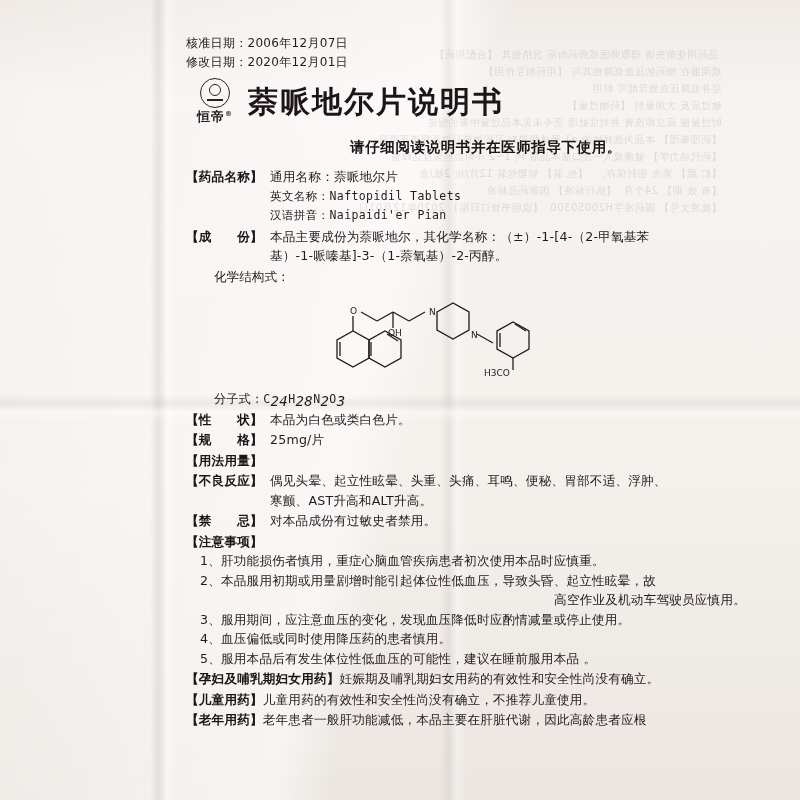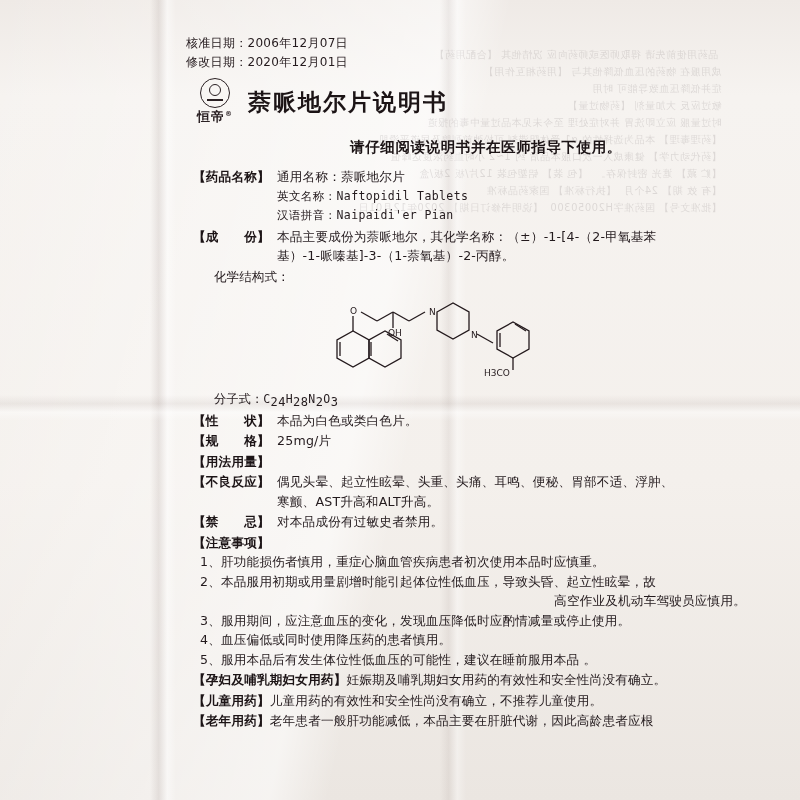--- a/index.html
+++ b/index.html
@@ -114,21 +114,21 @@
     font-weight: bold;
     letter-spacing: 1px;
     margin-top: 0;
     color: #2a2023;
   }
   .logo .reg {
     font-size: 7px;
     vertical-align: super;
   }
   .maintitle {
-    font-size: 23px;
+    font-size: 30px;
     font-weight: bold;
     letter-spacing: 2px;
     color: #1c1416;
     line-height: 38px;
   }
   .subtitle {
     text-align: center;
     font-size: 14.5px;
     font-weight: bold;
     letter-spacing: 0.6px;
@@ -143,40 +143,39 @@
     font-size: 12.6px;
     line-height: 19.5px;
     letter-spacing: 0.2px;
     margin-bottom: 1px;
   }
   .sec .label {
     flex: 0 0 84px;
     white-space: nowrap;
     font-weight: bold;
     color: #1c1416;
-    margin-left: 7px;
   }
   .sec .body { flex: 1 1 auto; }
   .sec .body .ln { display: block; }
   .mono { font-family: "DejaVu Sans Mono", monospace; font-size: 11.5px; letter-spacing: 0.4px; }
 
   .structure-label {
     font-size: 12.6px;
     margin: 3px 0 0 28px;
   }
   .structure {
     margin: 2px 0 2px 0;
     text-align: center;
   }
   .formula-line {
     font-size: 12.3px;
     line-height: 18px;
     margin-left: 28px;
   }
-  .formula-line sub { font-size: 12px; }
+  .formula-line sub { font-size: 14px; font-style: italic; }
 
   .notes .item {
     font-size: 12.6px;
     line-height: 19.5px;
     margin-left: 14px;
     text-indent: 0;
   }
   .notes .item .cont { display: block; margin-left: 16px; text-align: right; }
 </style>
 </head>

